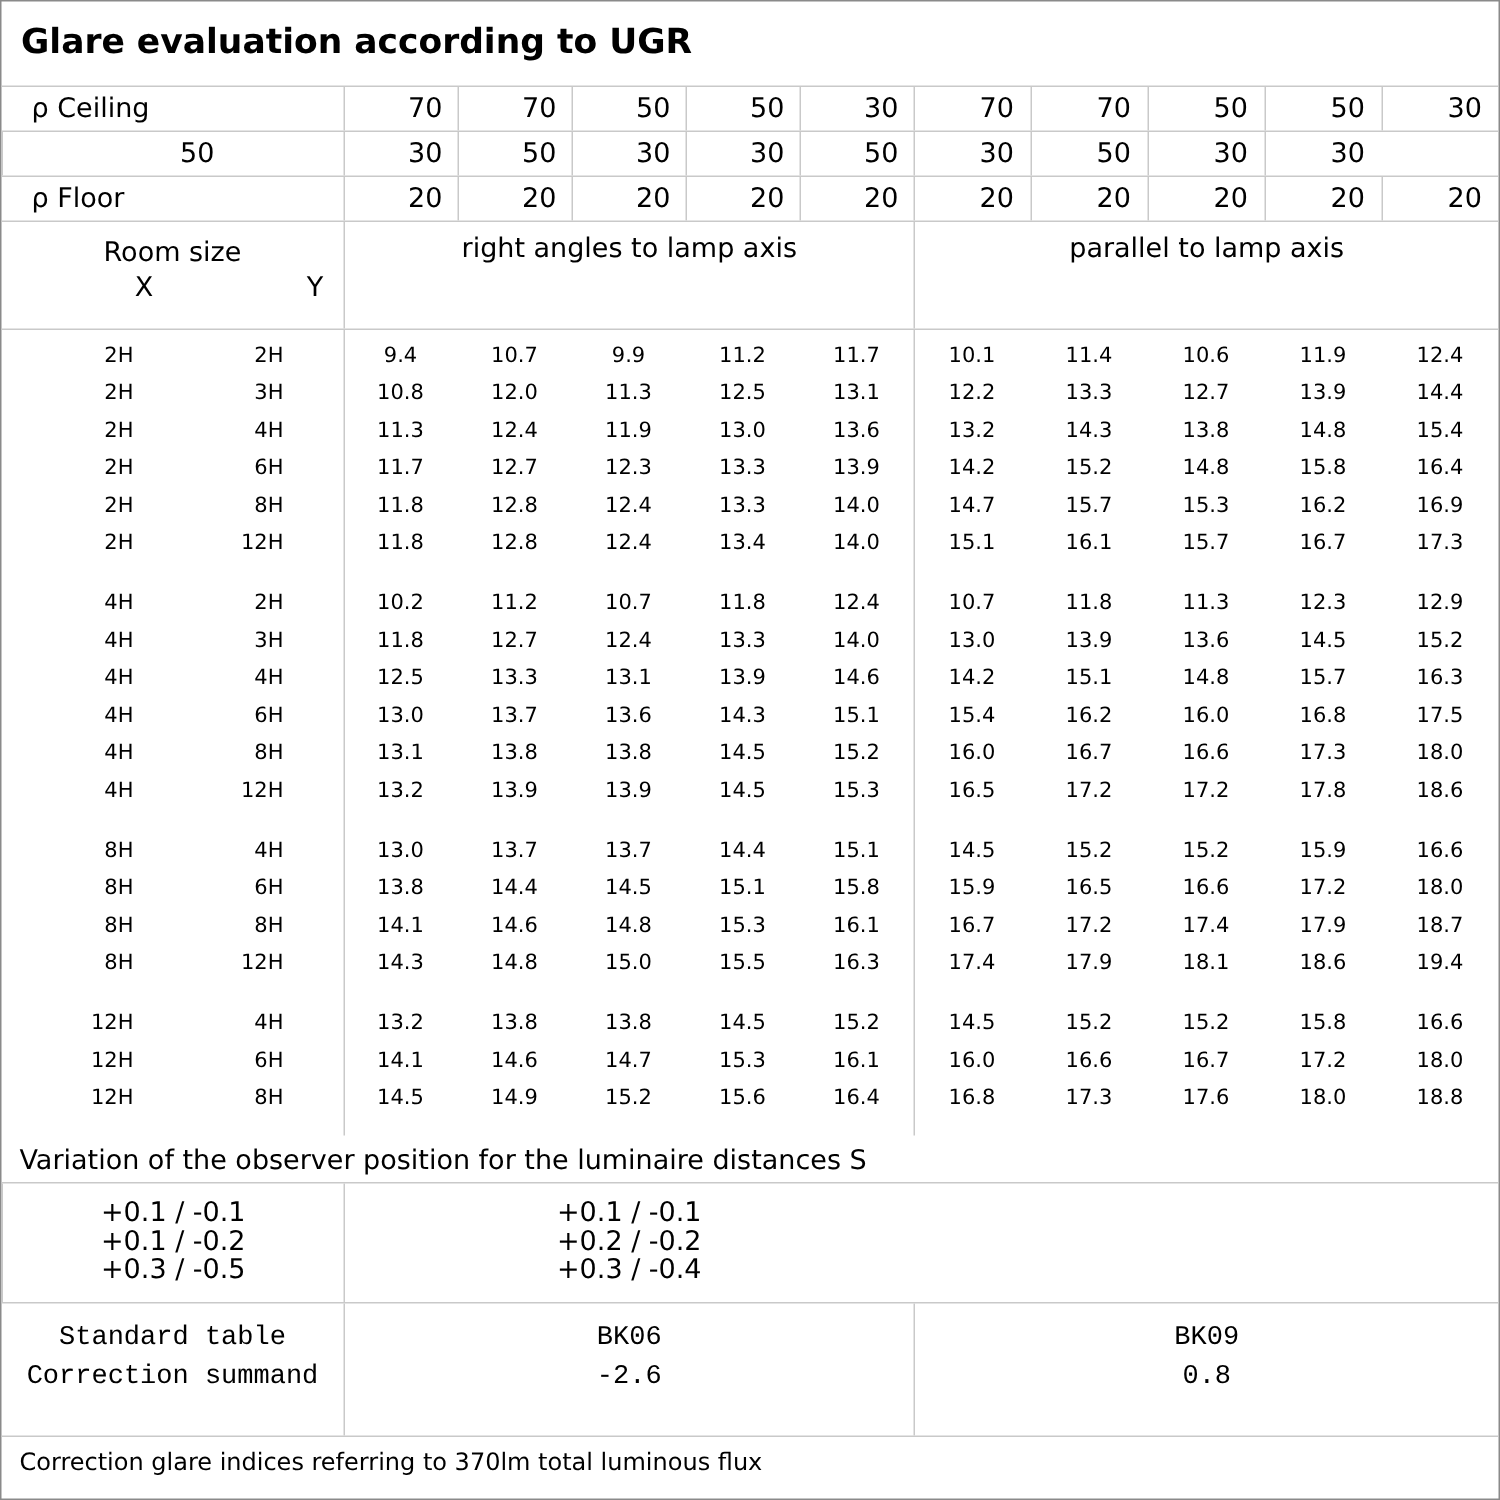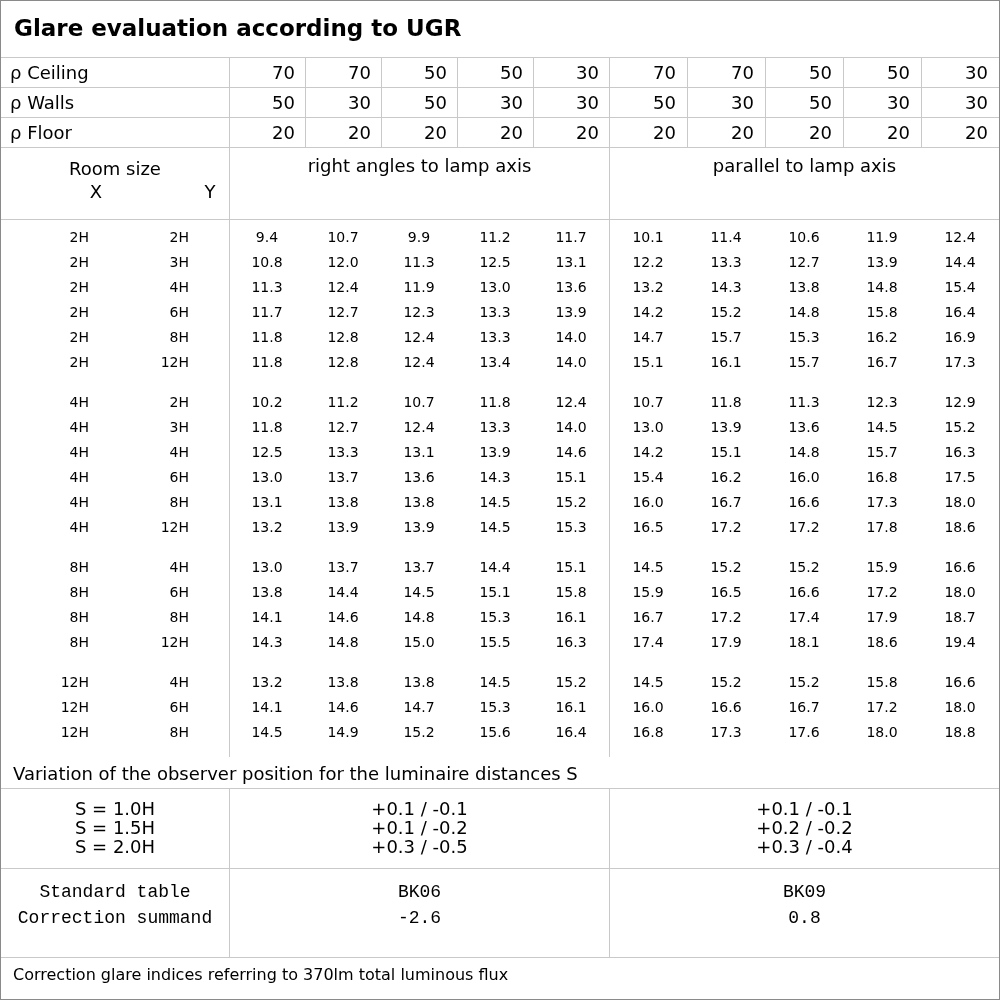--- a/index.html
+++ b/index.html
@@ -20,21 +20,21 @@
     font-size:23px;font-weight:bold;
     border-bottom:1px solid var(--g);
   }
   
   .rho-row{
     display:grid;
     grid-template-columns:228px repeat(5,76px) repeat(5,78px);
     height:30px;border-bottom:1px solid var(--g);
     font-size:18px;align-items:center;
   }
-  .rho-label{padding-left:9px;}
+  .rho-label{padding-left:20px;}
   .rho-cell{border-left:1px solid var(--g);height:100%;display:flex;align-items:center;justify-content:center;padding-left:32px;}
   
   .hdr{
     display:grid;grid-template-columns:228px 380px 390px;
     height:72px;border-bottom:1px solid var(--g);font-size:18px;
   }
   .hdr-left{padding-top:10px;text-align:center;}
   .xy{display:flex;margin-top:2px;}
   .xh{width:190px;text-align:center;}
   .yh{width:38px;text-align:center;}
@@ -83,21 +83,20 @@
         <div class="rho-cell">50</div>
         <div class="rho-cell">50</div>
         <div class="rho-cell">30</div>
         <div class="rho-cell">70</div>
         <div class="rho-cell">70</div>
         <div class="rho-cell">50</div>
         <div class="rho-cell">50</div>
         <div class="rho-cell">30</div>
       </div>
       <div class="rho-row">
-        <div class="rho-label">ρ Walls</div>
         <div class="rho-cell">50</div>
         <div class="rho-cell">30</div>
         <div class="rho-cell">50</div>
         <div class="rho-cell">30</div>
         <div class="rho-cell">30</div>
         <div class="rho-cell">50</div>
         <div class="rho-cell">30</div>
         <div class="rho-cell">50</div>
         <div class="rho-cell">30</div>
         <div class="rho-cell">30</div>
@@ -425,25 +424,20 @@
           <div class="cv">17.6</div>
           <div class="cv">18.0</div>
           <div class="cv">18.8</div>
         </div>
       </div>
     </div>
 
   <div class="note">Variation of the observer position for the luminaire distances S</div>
 
   <div class="sec3 s-sec">
-    <div class="lft">
-      <div>S = 1.0H</div>
-      <div>S = 1.5H</div>
-      <div>S = 2.0H</div>
-    </div>
     <div class="mid">
       <div>+0.1 / -0.1</div>
       <div>+0.1 / -0.2</div>
       <div>+0.3 / -0.5</div>
     </div>
     <div class="rgt">
       <div>+0.1 / -0.1</div>
       <div>+0.2 / -0.2</div>
       <div>+0.3 / -0.4</div>
     </div>

